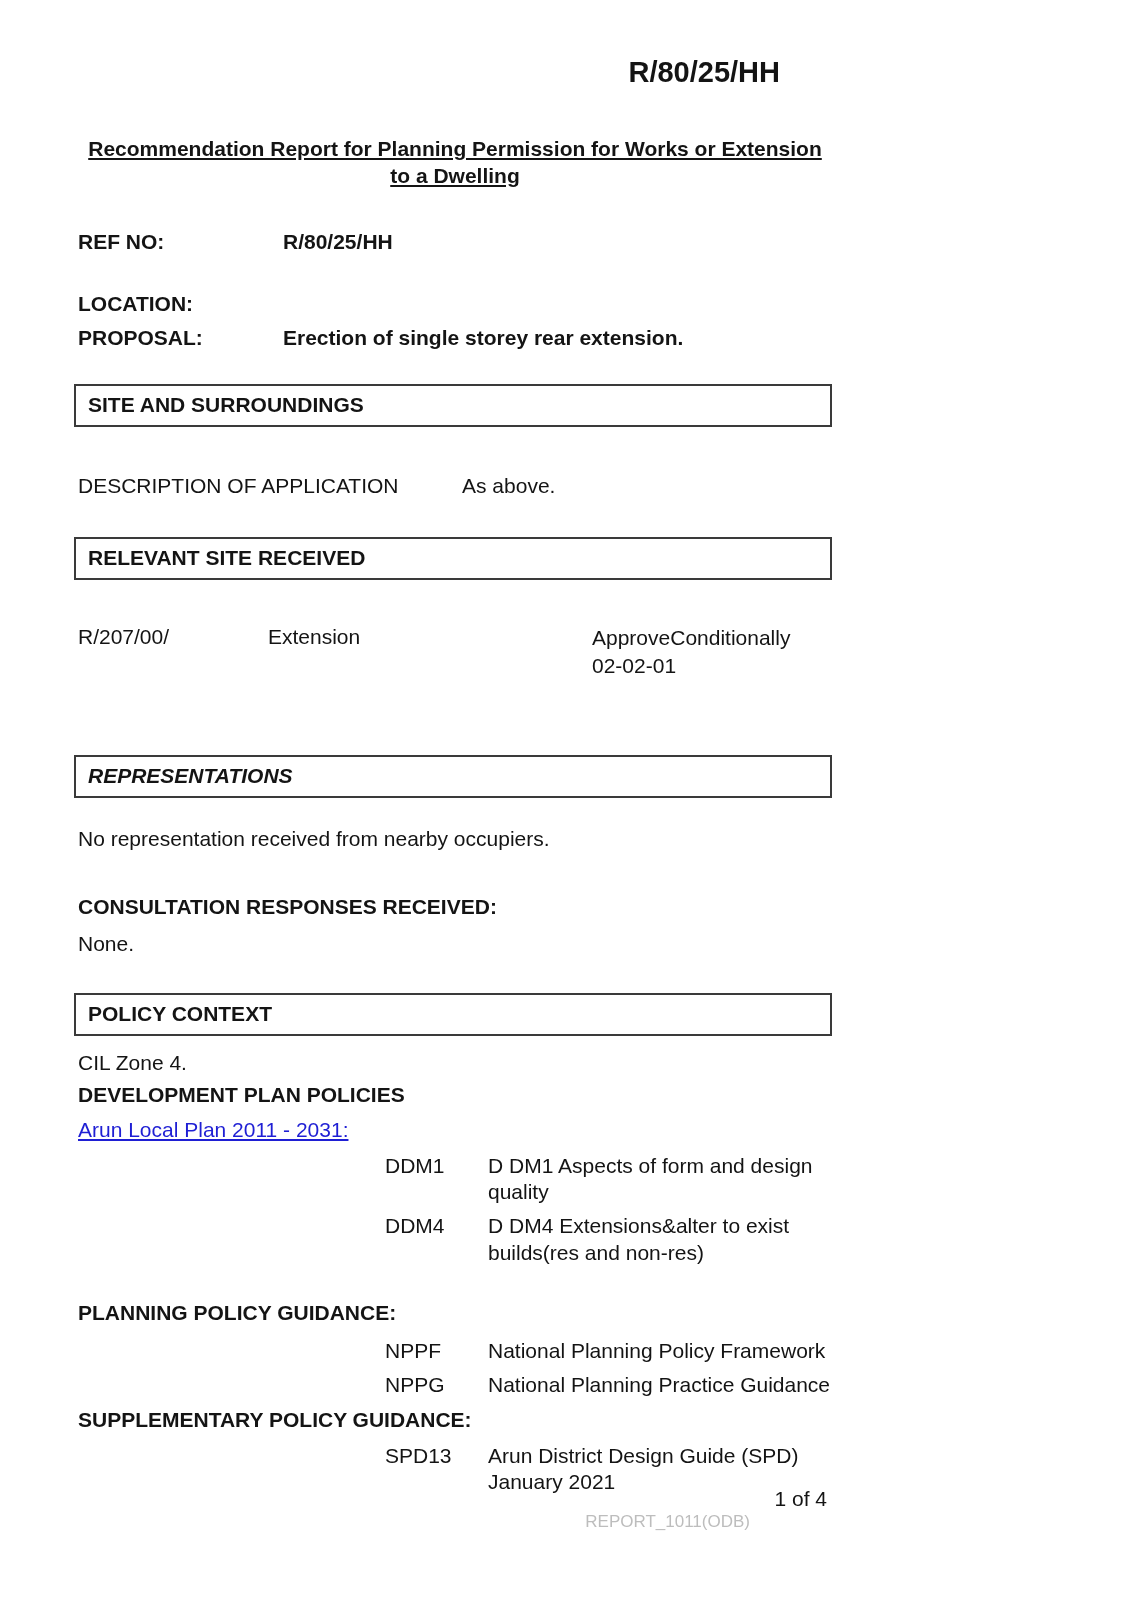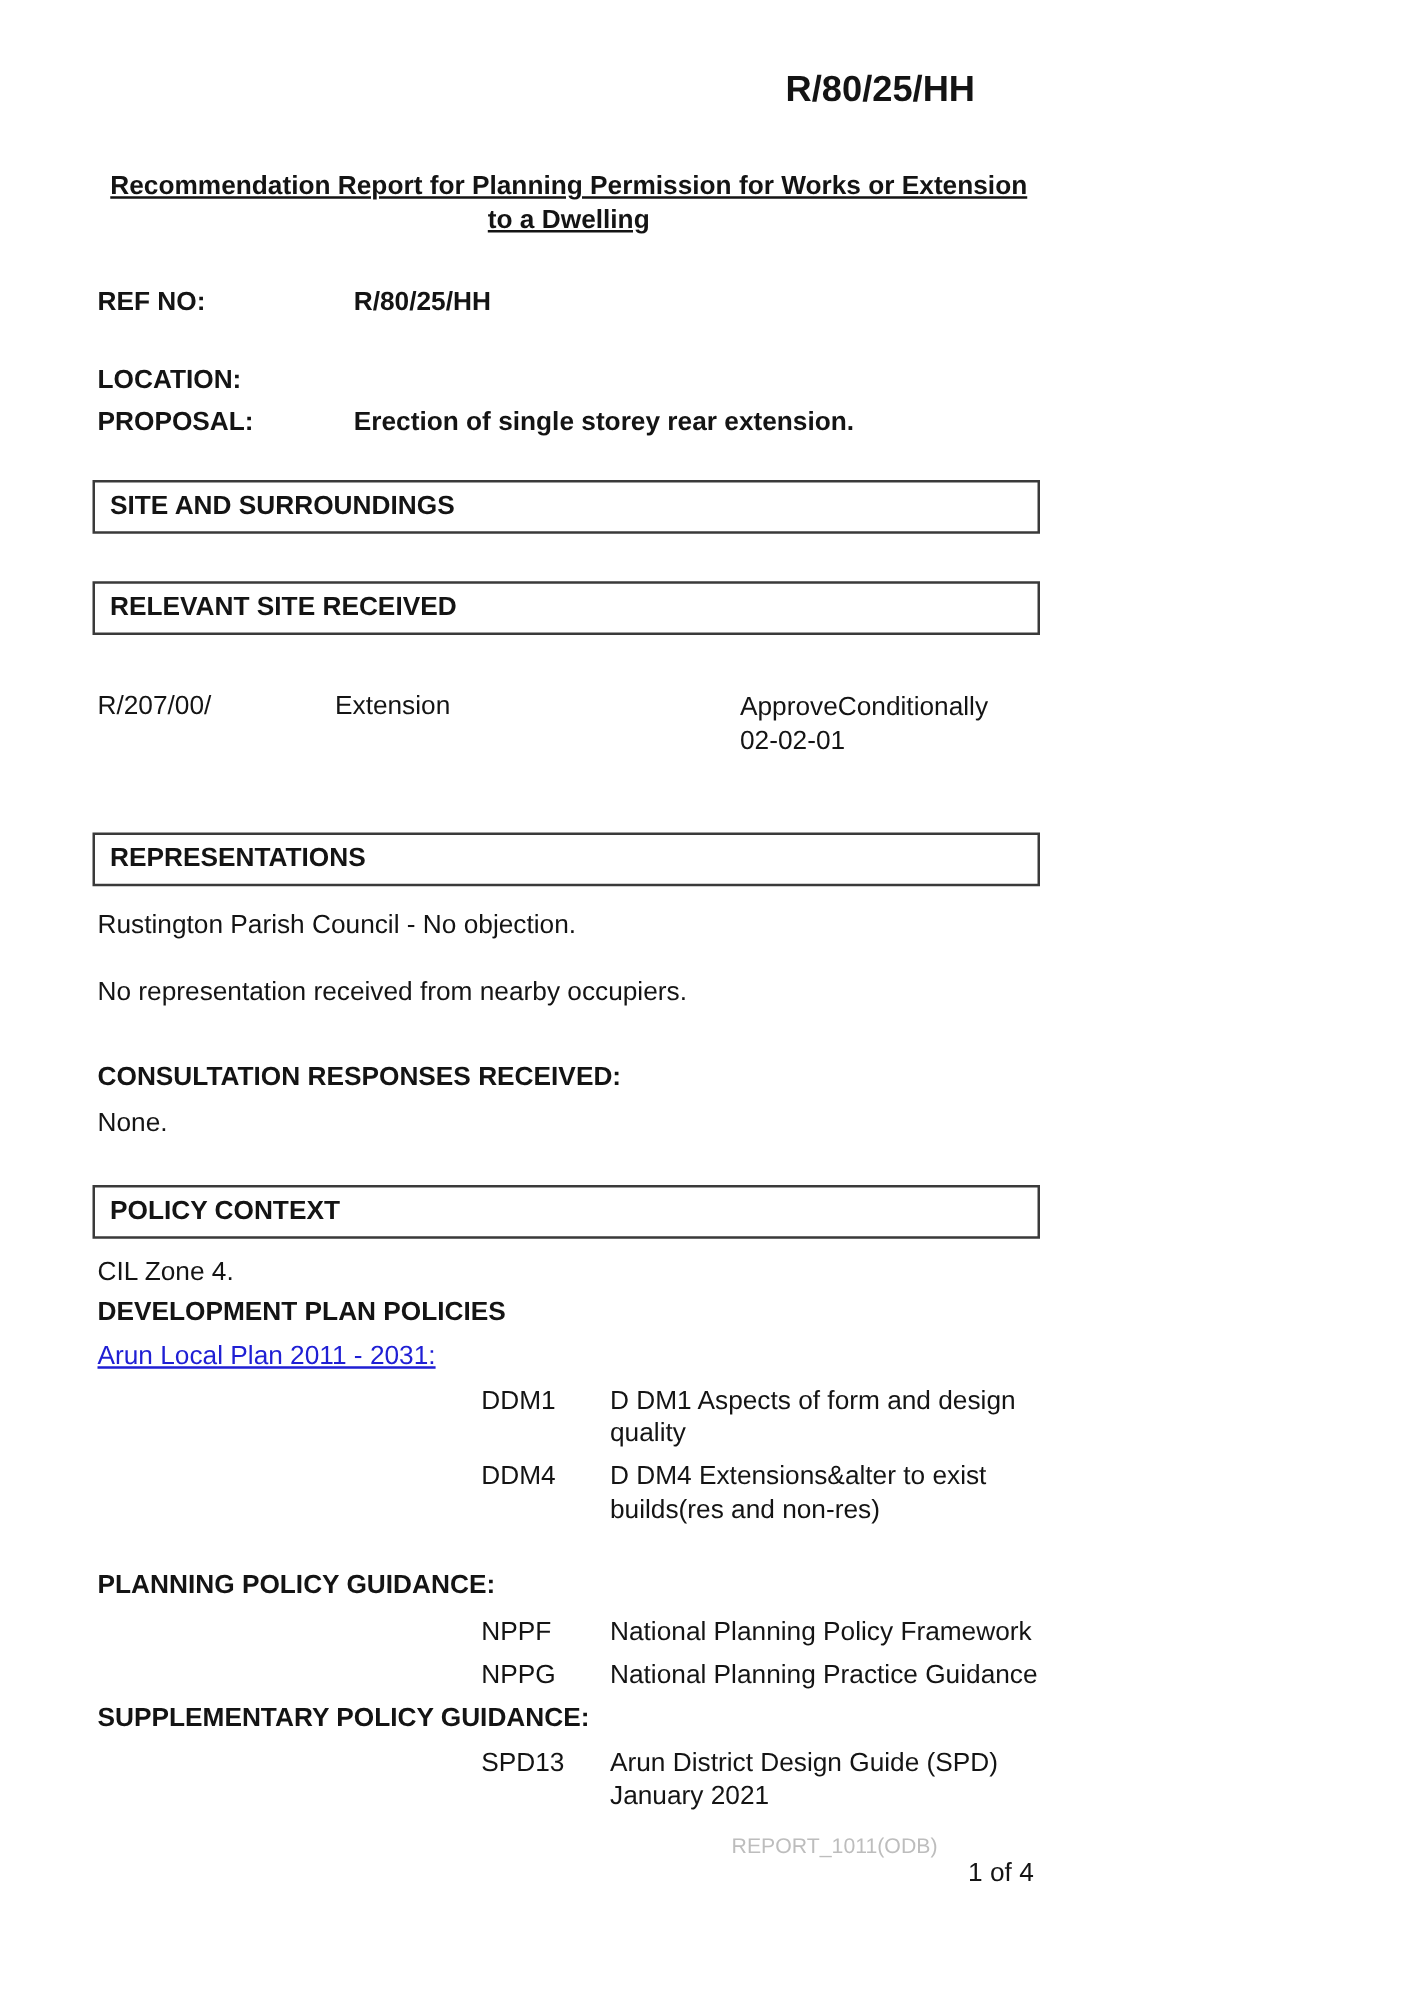--- a/index.html
+++ b/index.html
@@ -35,21 +35,21 @@
   .row-location{ margin-top:36px; }
   .row-proposal{ margin-top:8px; }
 
   .section-box{
     margin-top:32px; margin-left:-4px;
     border:2px solid var(--border);
     padding:6px 12px 7px 12px;
     font-weight:bold; font-size:21px;
   }
   .box-history{ margin-top:38px; }
-  .box-representations{ margin-top:59px; }
+  .box-representations{ margin-top:76px;font-style:italic; }
   .box-policy{ margin-top:36px; }
 
   .description-row{ display:flex; margin-top:46px; }
   .description-label{ width:384px; flex:0 0 auto; }
 
   .history-row{ display:flex; margin-top:44px; }
   .history-ref{ width:190px; flex:0 0 auto; }
   .history-desc{ flex:1 1 auto; }
   .history-decision{ width:240px; flex:0 0 auto; }
   .history-decision .line{ display:block; line-height:1.3; }
@@ -104,35 +104,38 @@
       <div class="field-label">LOCATION:</div>
     </div>
 
     <div class="field-row row-proposal">
       <div class="field-label">PROPOSAL:</div>
       <div class="field-value">Erection of single storey rear extension.</div>
     </div>
 
     <div class="section-box box-site">SITE AND SURROUNDINGS</div>
 
+    <div class="description-row">
+      <div class="description-label">DESCRIPTION OF APPLICATION</div>
+      <div class="description-value">As above.</div>
+    </div>
 
     <div class="section-box box-history">RELEVANT SITE RECEIVED</div>
 
     <div class="history-row">
       <div class="history-ref">R/207/00/</div>
       <div class="history-desc">Extension</div>
       <div class="history-decision">
         <span class="line">ApproveConditionally</span>
         <span class="line">02-02-01</span>
       </div>
     </div>
 
     <div class="section-box box-representations">REPRESENTATIONS</div>
 
-    <div class="rep-para1">Rustington Parish Council - No objection.</div>
     <div class="rep-para2">No representation received from nearby occupiers.</div>
 
     <div class="consultation-heading">CONSULTATION RESPONSES RECEIVED:</div>
     <div class="consultation-value">None.</div>
 
     <div class="section-box box-policy">POLICY CONTEXT</div>
 
     <div class="cil-zone">CIL Zone 4.</div>
     <div class="sub-heading">DEVELOPMENT PLAN POLICIES</div>
     <a class="plan-link">Arun Local Plan 2011 - 2031:</a>

